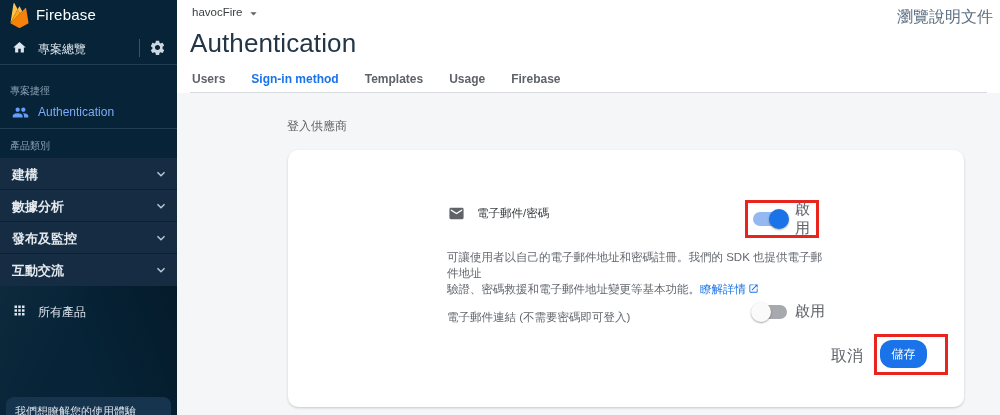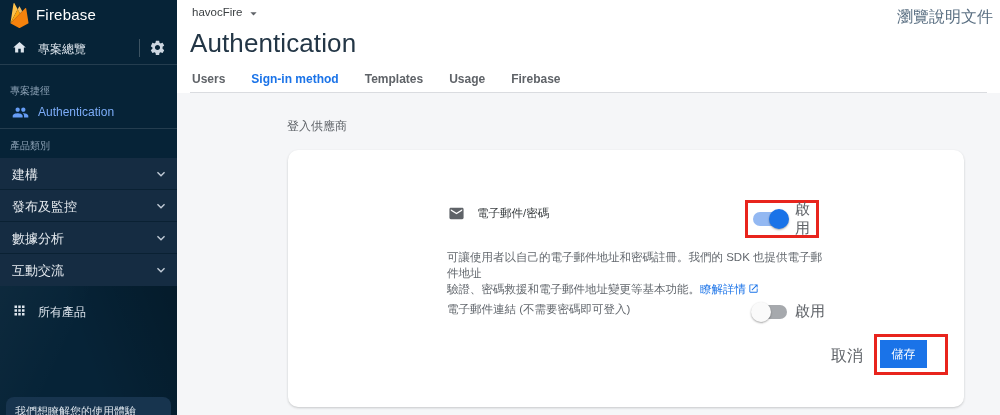--- a/index.html
+++ b/index.html
@@ -26,21 +26,21 @@
   .gear-ic { position:absolute; left:149px; top:6px; width:17px; height:17px; fill:#cdd7e1; cursor:pointer; }
   .s-hr { position:absolute; left:0; width:177px; height:1px; background:rgba(255,255,255,.12); }
   .s-label { position:absolute; left:10px; font-size:10px; color:#8da2b6; }
   .auth-item { position:absolute; left:0; top:100px; width:177px; height:24px; cursor:pointer; }
   .group-ic { position:absolute; left:12px; top:4px; width:17px; height:17px; fill:#669df6; }
   .auth-label { position:absolute; left:38px; top:5px; font-size:12px; font-weight:500; color:#7cacf8; }
   .sections { position:absolute; left:0; top:158px; width:177px; }
   .section-row { position:relative; width:177px; height:32px; background:#152c42;
                  border-bottom:1px solid #0a2133; cursor:pointer; }
   .section-row:last-child { border-bottom:none; }
-  .section-label { position:absolute; left:12px; top:8px; font-size:13px; font-weight:400; color:#e4e9ee; }
+  .section-label { position:absolute; left:12px; top:8px; font-size:13px; font-weight:700; color:#e4e9ee; }
   .chev-ic { position:absolute; right:8px; top:8px; width:16px; height:16px; fill:#c3cdd8; }
   .all-products { position:absolute; left:0; top:299px; width:177px; height:24px; cursor:pointer; }
   .apps-ic { position:absolute; left:12px; top:4px; width:15px; height:15px; fill:#dde5ed; }
   .all-label { position:absolute; left:38px; top:5px; font-size:12px; color:#dde5ed; }
   .promo-card { position:absolute; left:6px; top:397px; width:165px; height:40px;
                 background:#17344e; border-radius:8px; overflow:hidden; cursor:pointer; }
   .promo-text { position:absolute; left:9px; top:7px; font-size:11px; color:#dce4ec; white-space:nowrap; }
 
   
   .main { position:absolute; left:177px; top:0; width:823px; height:415px; }
@@ -75,28 +75,28 @@
                    box-shadow:0 1px 2px rgba(0,0,0,.35); }
   .toggle.on { background:#93b8f2; }
   .toggle.on .thumb { right:-2px; background:#1a73e8; }
   .toggle.off { background:#a6a9ad; }
   .toggle.off .thumb { left:-2px; background:#fafafa; }
   .toggle-state { font-size:15px; color:#5f6368; margin-left:8px; }
   .desc { position:absolute; left:159px; top:99px; width:378px; font-size:11.5px;
           line-height:16px; color:#63686e; }
   .learn-link { color:#1a73e8; text-decoration:none; cursor:pointer; font-weight:500; }
   .ext-ic { width:11px; height:11px; fill:#1a73e8; vertical-align:-1px; margin-left:2px; }
-  .emaillink-row { position:absolute; left:159px; top:149px; height:20px; display:flex; align-items:center; }
+  .emaillink-row { position:absolute; left:159px; top:157px; height:20px; display:flex; align-items:center; }
   .emaillink-name { font-size:11.5px; color:#63686e; }
   .emaillink-toggle { position:absolute; left:465px; top:152px; display:flex; align-items:center; }
   .cancel-btn { position:absolute; left:543px; top:196px; font-size:16px; color:#5f6368;
                 background:none; border:none; cursor:pointer; font-family:inherit; }
   .hl-save { left:586px; top:184px; width:74px; height:41px; }
   .save-btn { position:absolute; left:592px; top:190px; width:47px; height:28px; background:#1a73e8;
-              color:#fff; font-size:12px; border:none; border-radius:0; cursor:pointer;
+              color:#fff; font-size:12px; border:none; border-radius:12px; cursor:pointer;
               font-family:inherit; }
 </style>
 </head>
 <body>
 
 <div class="app">
 
   <aside class="sidebar">
     <div class="brand-row">
       <svg class="flame" viewBox="0 0 256 351">
@@ -133,27 +133,27 @@
     <div class="s-label" style="top:139px">產品類別</div>
 
     <div class="sections">
       <div class="section-row">
         <span class="section-label">建構</span>
         <svg class="chev-ic" viewBox="0 0 24 24">
             <path d="M7.41 8.59 12 13.17l4.59-4.58L18 10l-6 6-6-6z"></path>
           </svg>
       </div>
       <div class="section-row">
+        <span class="section-label">數據分析</span>
+        <svg class="chev-ic" viewBox="0 0 24 24">
+            <path d="M7.41 8.59 12 13.17l4.59-4.58L18 10l-6 6-6-6z"></path>
+          </svg>
+      </div>
+      <div class="section-row">
         <span class="section-label">發布及監控</span>
-        <svg class="chev-ic" viewBox="0 0 24 24">
-            <path d="M7.41 8.59 12 13.17l4.59-4.58L18 10l-6 6-6-6z"></path>
-          </svg>
-      </div>
-      <div class="section-row">
-        <span class="section-label">數據分析</span>
         <svg class="chev-ic" viewBox="0 0 24 24">
             <path d="M7.41 8.59 12 13.17l4.59-4.58L18 10l-6 6-6-6z"></path>
           </svg>
       </div>
       <div class="section-row">
         <span class="section-label">互動交流</span>
         <svg class="chev-ic" viewBox="0 0 24 24">
             <path d="M7.41 8.59 12 13.17l4.59-4.58L18 10l-6 6-6-6z"></path>
           </svg>
       </div>

